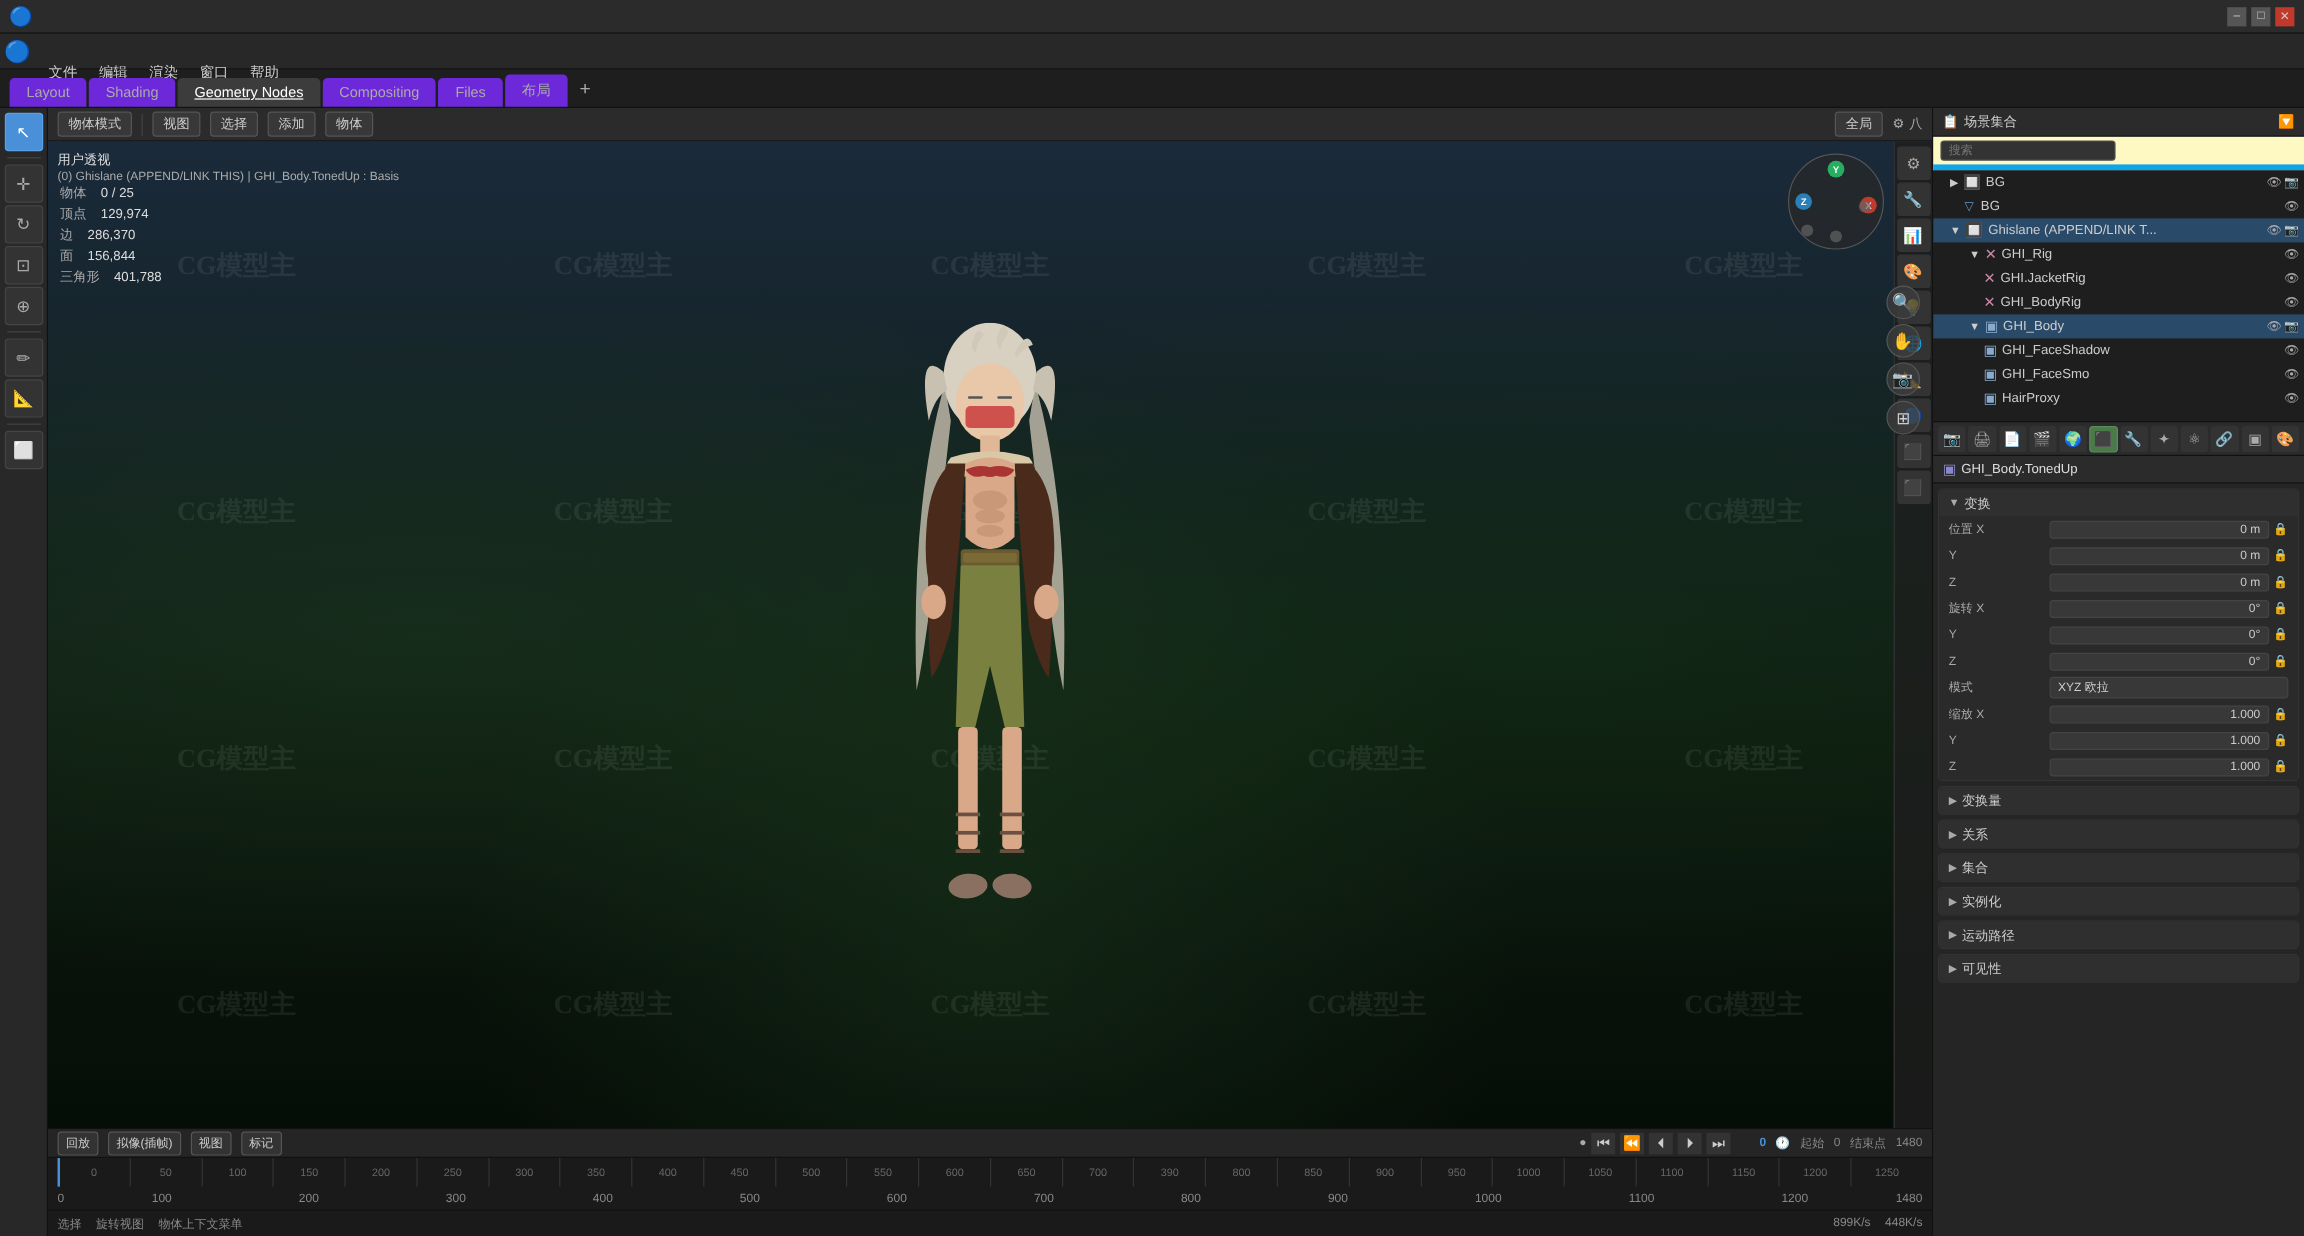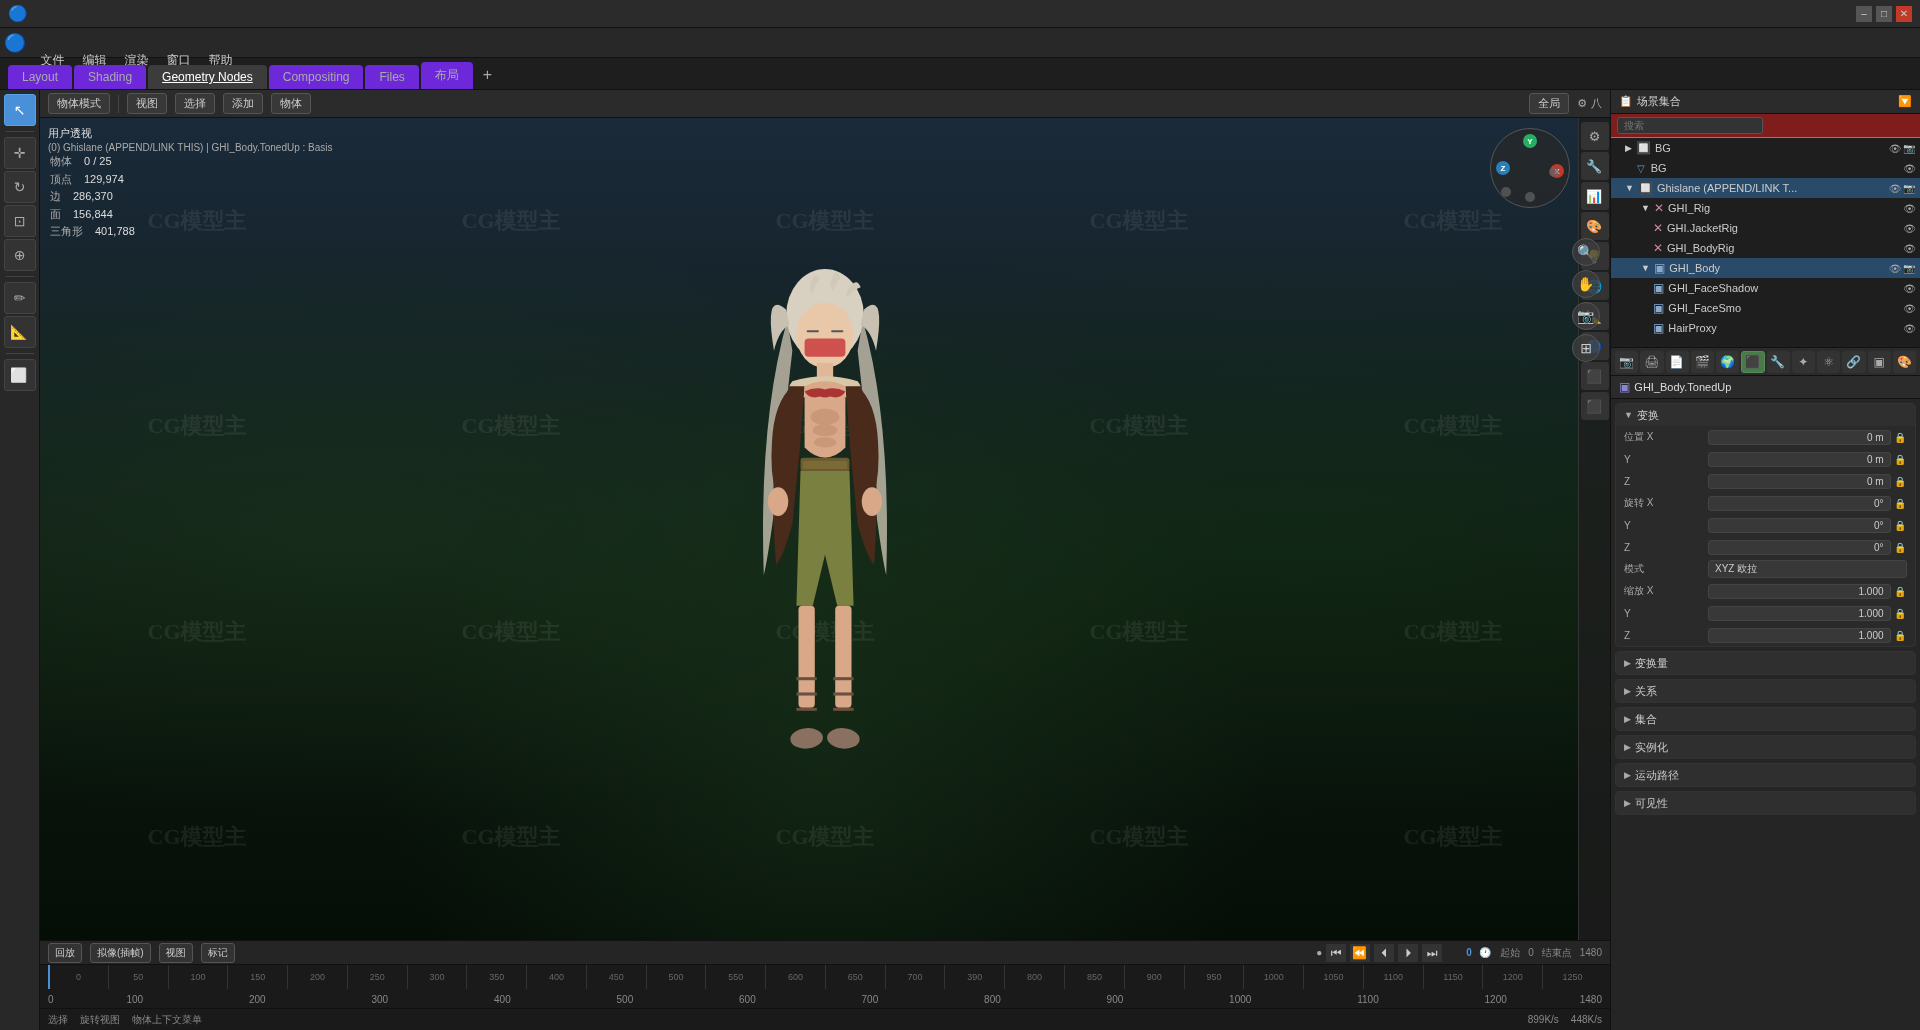--- a/index.html
+++ b/index.html
@@ -875,21 +875,21 @@
   </div>
 
   <div id="right-panel">
 
     <div class="collection-header">
       <span>📋</span>
       <span class="collection-name">场景集合</span>
       <span style="cursor:pointer;">🔽</span>
     </div>
 
-    <div style="padding:3px 6px; background:#7f1d1d; border-bottom:1px solid #0ea5e9;">
+    <div style="padding:3px 6px; background:#fef9c3; border-bottom:5px solid #0ea5e9;">
       <input class="outliner-search" type="text" placeholder="搜索" style="">
     </div>
 
     <div id="outliner">
 
       <div class="outliner-item">
         <span class="indent" style="width:8px"></span>
         <span style="font-size:9px;margin-right:2px;">▶</span>
         <span class="item-icon" style="color:#6688aa;">🔲</span>
         <span class="item-name">BG</span>

